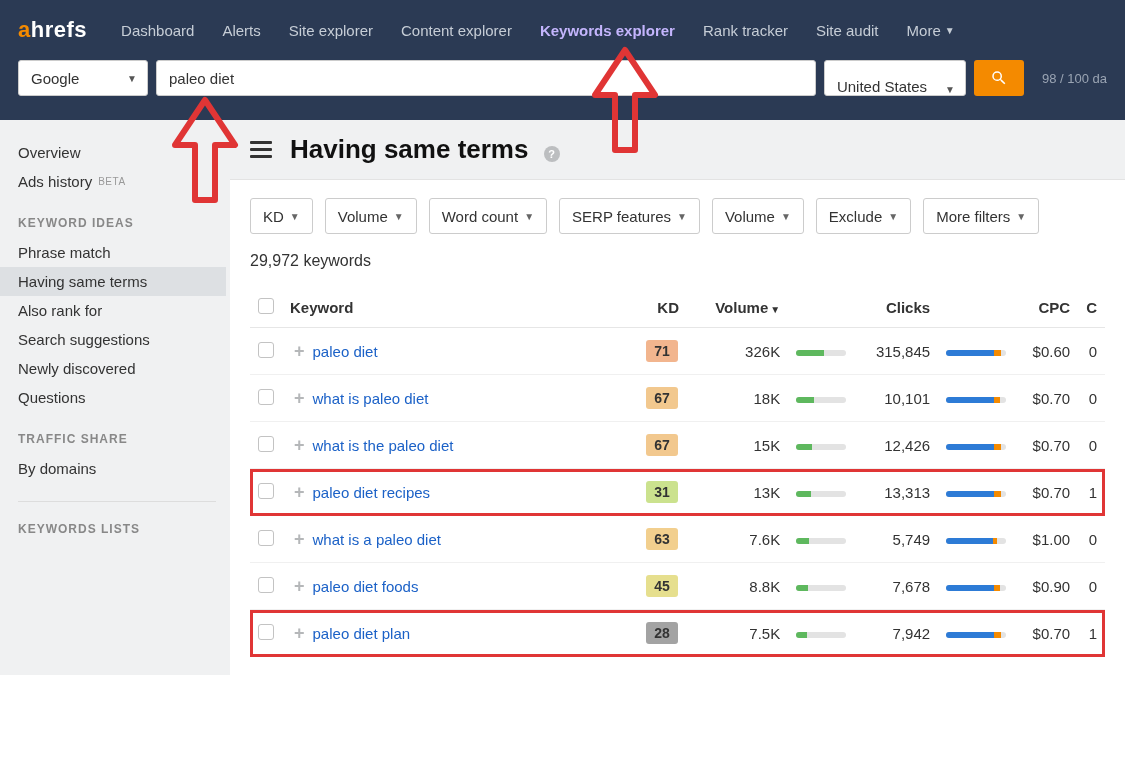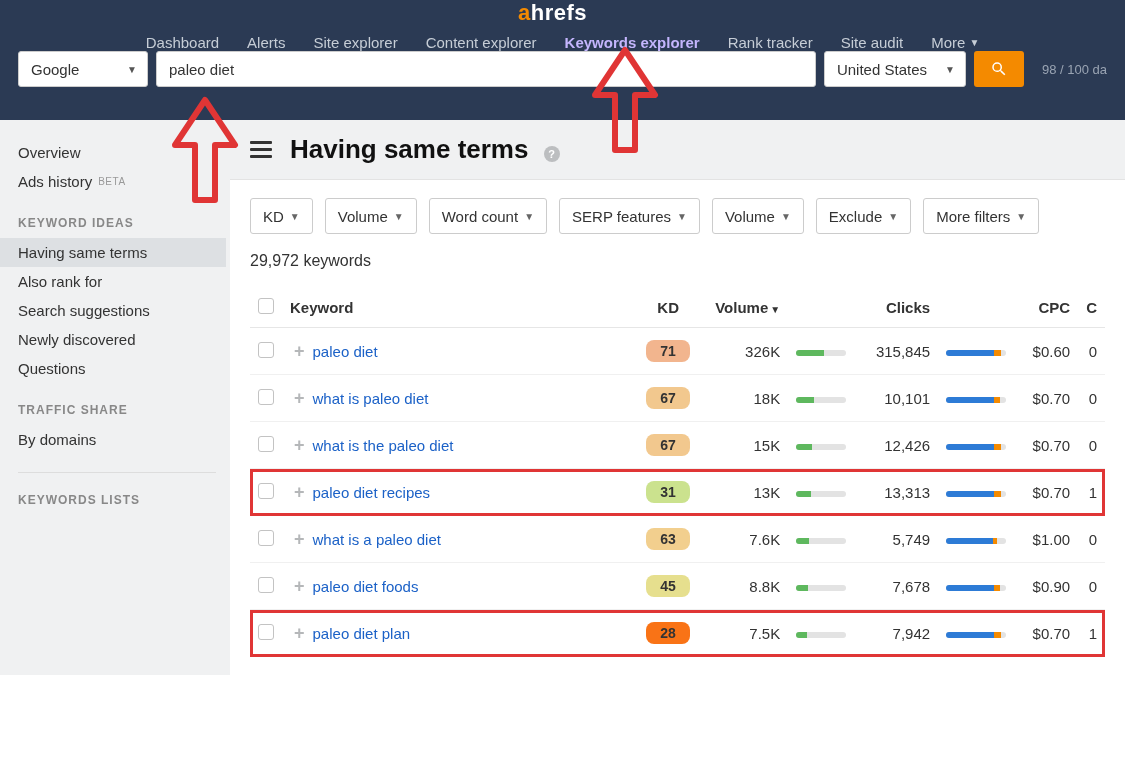--- a/index.html
+++ b/index.html
@@ -1,33 +1,33 @@
 <!DOCTYPE html>
 <html><head>
 <meta charset="utf-8">
 <style>
   * { box-sizing: border-box; margin: 0; padding: 0; }
   body { font-family: -apple-system, BlinkMacSystemFont, "Segoe UI", Arial, sans-serif; font-size: 14px; color: #333; background: #fff; width: 1125px; overflow: hidden; }
   
   
   .topbar { background: #2b3a54; color: #fff; height: 120px; }
-  .topnav { display: flex; align-items: center; height: 51px; padding: 0 18px; gap: 8px; flex-direction: column; }
+  .topnav { display: flex; align-items: center; height: 60px; padding: 0 18px; gap: 0; }
   .logo { font-weight: 700; font-size: 22px; letter-spacing: 0.5px; margin-right: 20px; }
   .logo .a { color: #f48a00; }
   .logo .rest { color: #fff; }
   .nav-item { color: #c6cdd6; padding: 0 14px; font-size: 15px; cursor: pointer; }
   .nav-item.active { color: #c4b5fd; font-weight: 600; }
   .nav-more { display: flex; align-items: center; }
   .caret-down { margin-left: 4px; font-size: 10px; }
   
   
   .searchrow { display: flex; align-items: center; padding: 0 18px 16px 18px; gap: 8px; }
   .select-box { background: #fff; border: 1px solid #ccc; height: 36px; display: flex; align-items: center; padding: 0 12px; border-radius: 3px; font-size: 15px; color: #333; cursor: pointer; position: relative; }
   .select-engine { width: 130px; }
-  .select-country { width: 142px; }
+  .select-country { width: 142px; align-items: flex-end; }
   .select-caret { position: absolute; right: 10px; color: #555; font-size: 10px; }
   .search-input { flex: 1; background: #fff; border: 1px solid #ccc; height: 36px; padding: 0 12px; border-radius: 3px; font-size: 15px; color: #333; }
   .search-btn { background: #f48a00; border: none; height: 36px; width: 50px; border-radius: 3px; display: flex; align-items: center; justify-content: center; cursor: pointer; }
   .search-btn svg { fill: #fff; }
   .credits { color: #9aa4b3; font-size: 13px; margin-left: 10px; white-space: nowrap; }
   
   
   .body { display: flex; background: #f0f1f2; }
   .sidebar { width: 230px; padding: 18px 4px 18px 18px; background: #f0f1f2; font-size: 15px; }
   .side-link { padding: 6px 10px 6px 0; color: #333; cursor: pointer; display: flex; align-items: center; }
@@ -51,21 +51,21 @@
   .count { font-size: 16px; color: #333; margin-bottom: 18px; }
   
   table { width: 100%; border-collapse: collapse; }
   thead th { text-align: left; font-size: 15px; color: #333; font-weight: 700; padding: 10px 8px; border-bottom: 1px solid #e6e6e6; }
   thead th.r { text-align: right; }
   tbody td { padding: 12px 8px; border-bottom: 1px solid #f0f0f0; font-size: 15px; vertical-align: middle; }
   tbody td.r { text-align: right; }
   .chk { width: 16px; height: 16px; border: 1px solid #c3c3c3; border-radius: 3px; display: inline-block; cursor: pointer; background:#fff; }
   .plus { color: #b5b7b9; font-size: 18px; font-weight: 600; margin: 0 8px 0 4px; cursor: pointer; }
   .kw-link { color: #1b61c7; cursor: pointer; }
-  .kd-pill { display: inline-block; min-width: 30px; text-align: center; padding: 3px 14px; border-radius: 8px; font-weight: 600; font-size: 14px; }
+  .kd-pill { display: inline-block; min-width: 30px; text-align: center; padding: 3px 8px; border-radius: 3px; font-weight: 600; font-size: 14px; }
   .bar { display: inline-block; width: 50px; height: 6px; background: #e3e3e3; border-radius: 3px; position: relative; vertical-align: middle; overflow: hidden; }
   .bar .fill { position: absolute; left: 0; top: 0; height: 100%; }
   .bar .fg { background: #5eb85e; }
   .clicksbar { width: 60px; }
   .clicksbar .fillblue { background: #2d7bd6; position: absolute; left:0; top:0; height:100%; }
   .clicksbar .fillorange { background: #f48a00; position: absolute; top:0; height:100%; }
   
   tr.highlight { outline: 3px solid #e03535; outline-offset: -3px; }
   
   
@@ -122,20 +122,21 @@
 </div>
 
 <div class="body">
   <div class="sidebar">
     <div id="side-top">
         <div class="side-link">Overview</div>
         <div class="side-link">Ads history<span class="beta">BETA</span></div>
       </div>
     <div id="side-sections">
         <div class="side-head">KEYWORD IDEAS</div>
+        <div class="side-link">Phrase match</div>
         <div class="side-link sel">Having same terms</div>
         <div class="side-link">Also rank for</div>
         <div class="side-link">Search suggestions</div>
         <div class="side-link">Newly discovered</div>
         <div class="side-link">Questions</div>
         <div class="side-head">TRAFFIC SHARE</div>
         <div class="side-link">By domains</div>
         <hr class="side-divider">
         <div class="side-head">KEYWORDS LISTS</div>
       </div>
@@ -261,21 +262,21 @@
               <td class="r">8.8K</td>
               <td><span class="bar"><span class="fill fg" style="width:24%"></span></span></td>
               <td class="r">7,678</td>
               <td><span class="bar clicksbar"><span class="fillblue" style="width:80%"></span><span class="fillorange" style="left:80%;width:10%"></span></span></td>
               <td class="r">$0.90</td>
               <td class="r">0</td>
             </tr>
             <tr class="highlight">
               <td><span class="chk"></span></td>
               <td><span class="plus">+</span><span class="kw-link">paleo diet plan</span></td>
-              <td class="c"><span class="kd-pill" style="background:#f97316">28</span></td>
+              <td class="c"><span class="kd-pill" style="background:#a3a3a3">28</span></td>
               <td class="r">7.5K</td>
               <td><span class="bar"><span class="fill fg" style="width:22%"></span></span></td>
               <td class="r">7,942</td>
               <td><span class="bar clicksbar"><span class="fillblue" style="width:80%"></span><span class="fillorange" style="left:80%;width:12%"></span></span></td>
               <td class="r">$0.70</td>
               <td class="r">1</td>
             </tr>
           </tbody>
       </table>
     </div>

